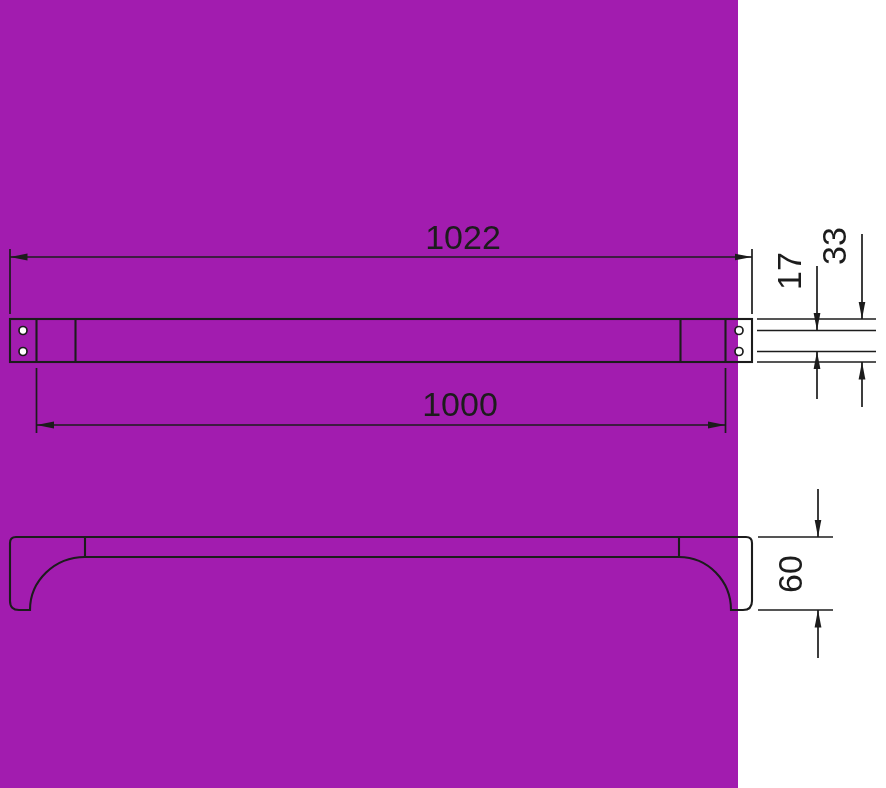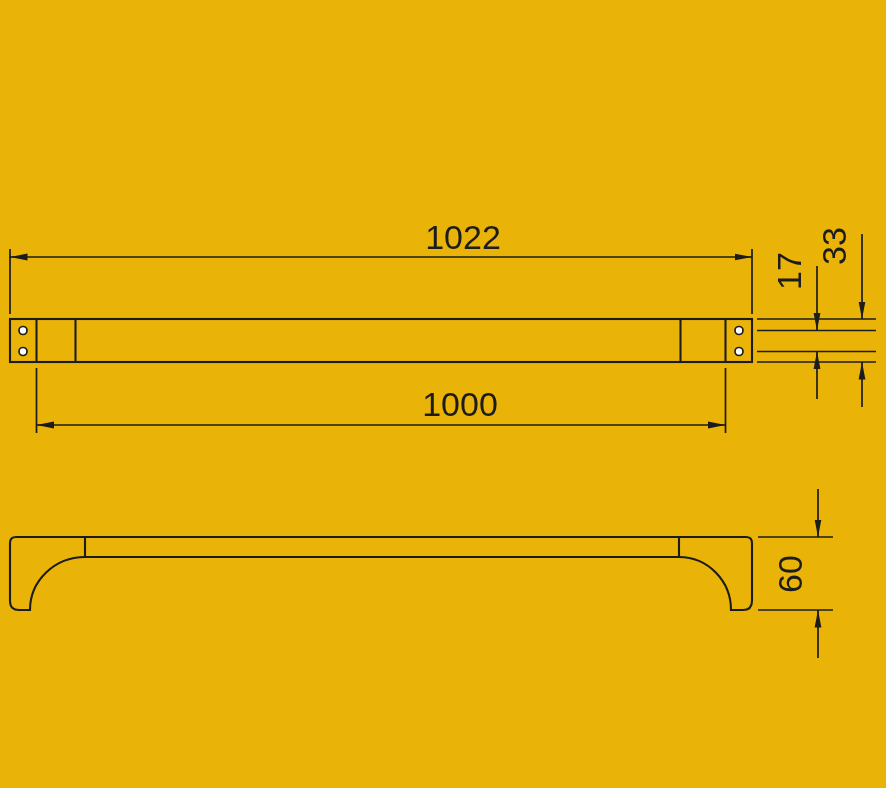--- a/index.html
+++ b/index.html
@@ -5,23 +5,23 @@
   html, body {
     margin: 0;
     padding: 0;
     background: #ffffff;
     width: 886px;
     height: 788px;
     overflow: hidden;
   }
   .stage {
     position: relative;
-    width: 886px;
+    width: 738px;
     height: 788px;
-    background: #eab308;
+    background: #a21caf;
   }
   svg { display: block; }
 
   
   .outline {
     stroke: #1c1c1c;
     stroke-width: 2.1;
     fill: none;
     stroke-linecap: butt;
     stroke-linejoin: miter;

